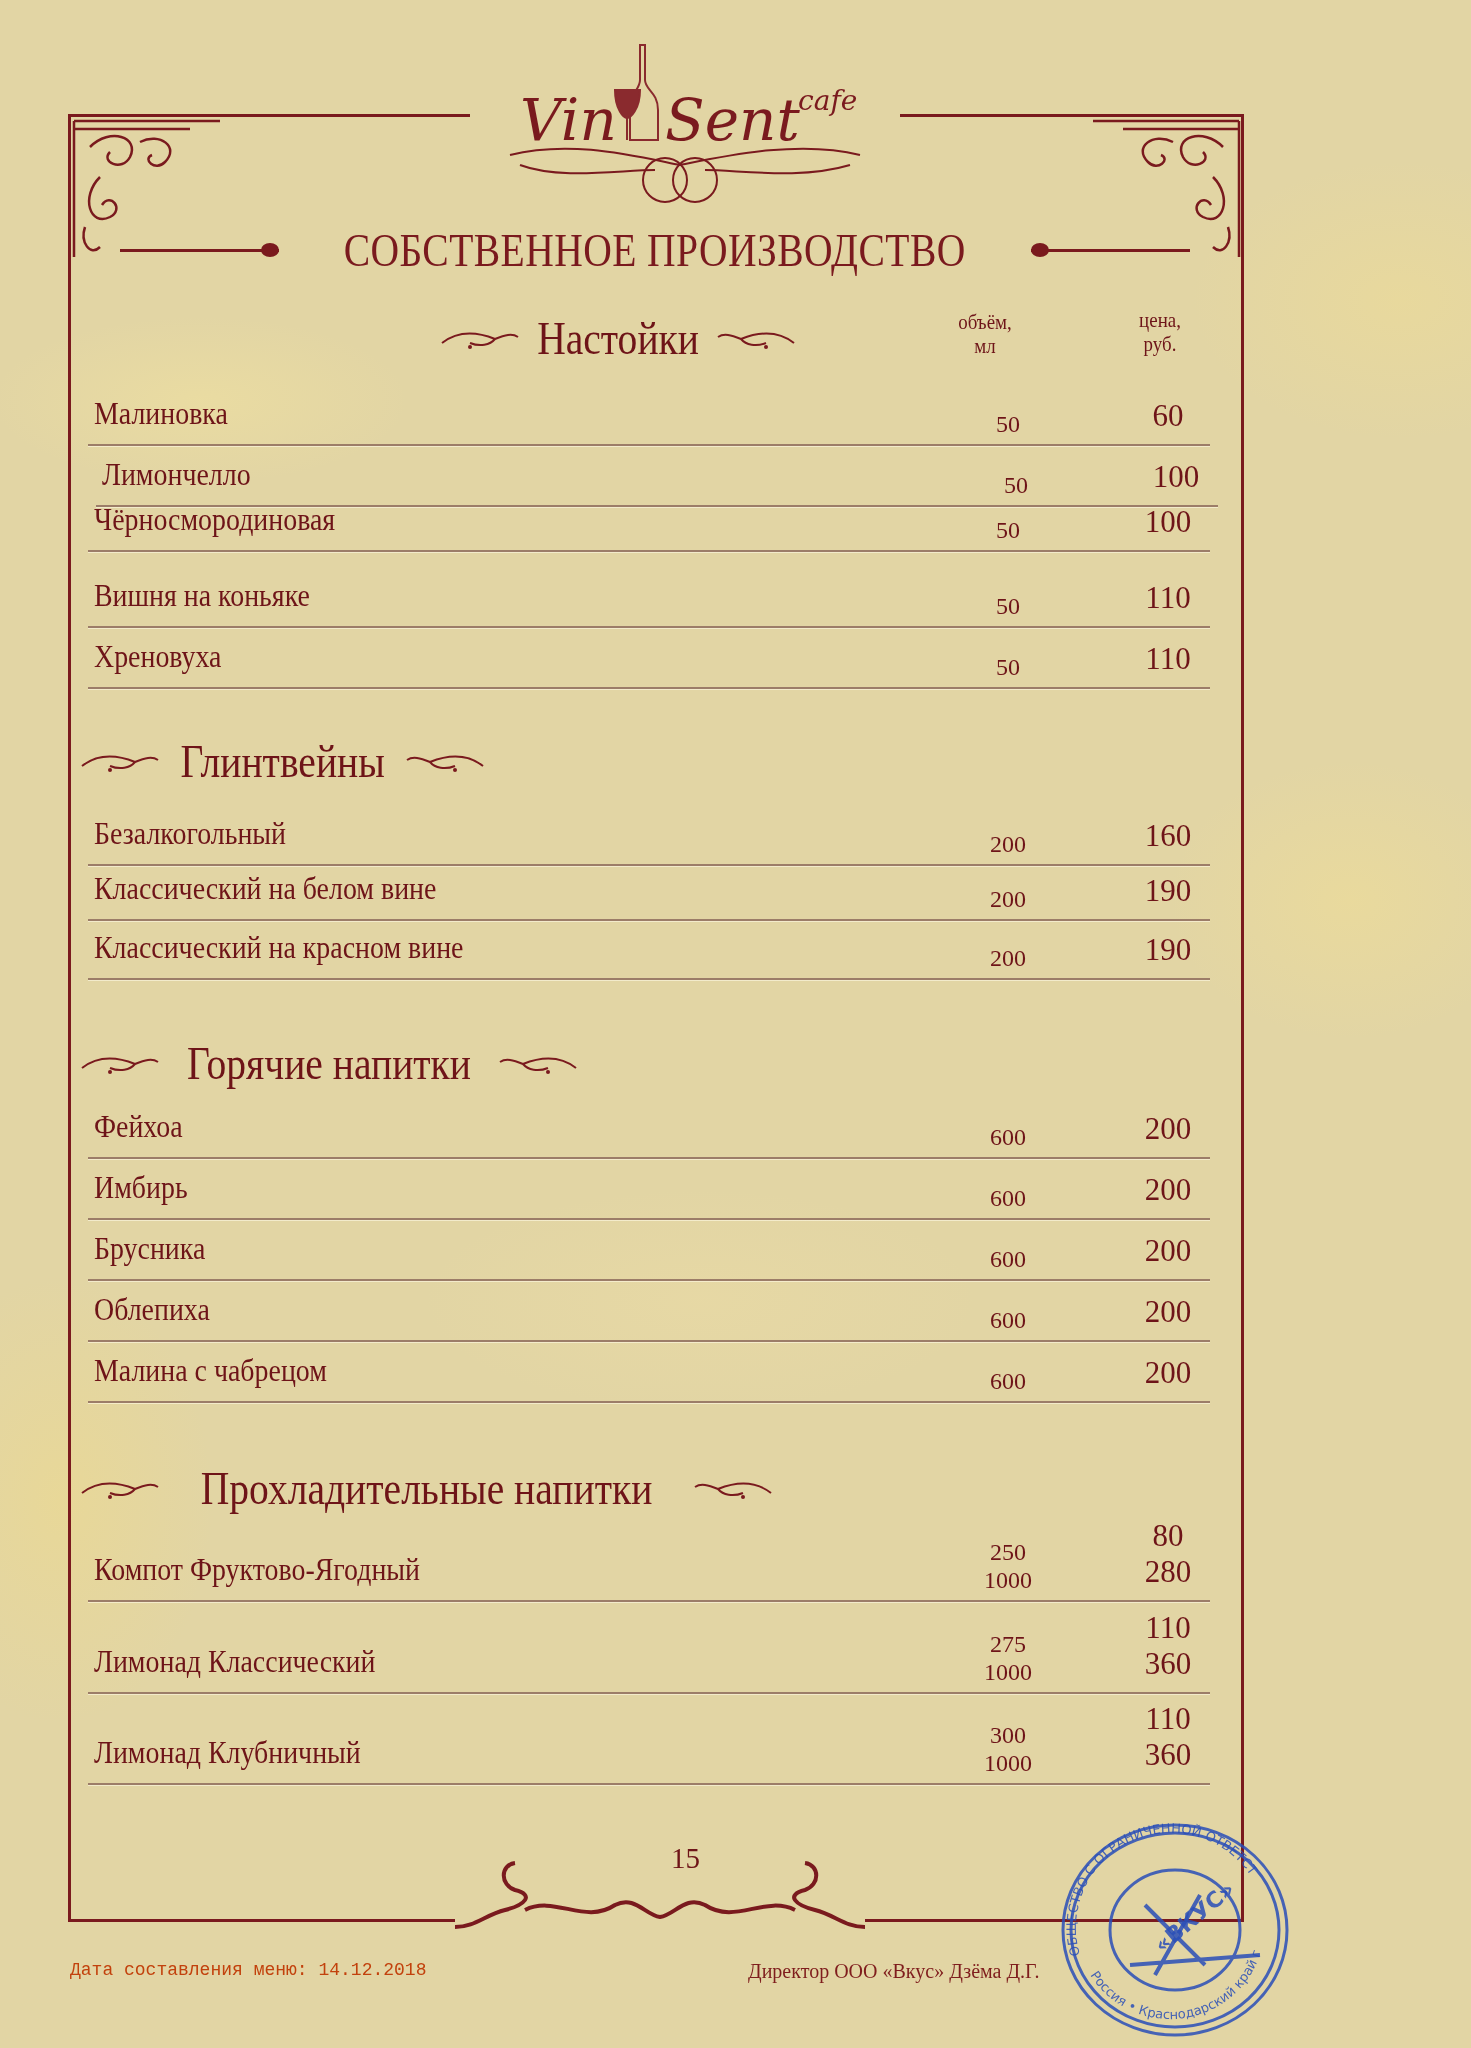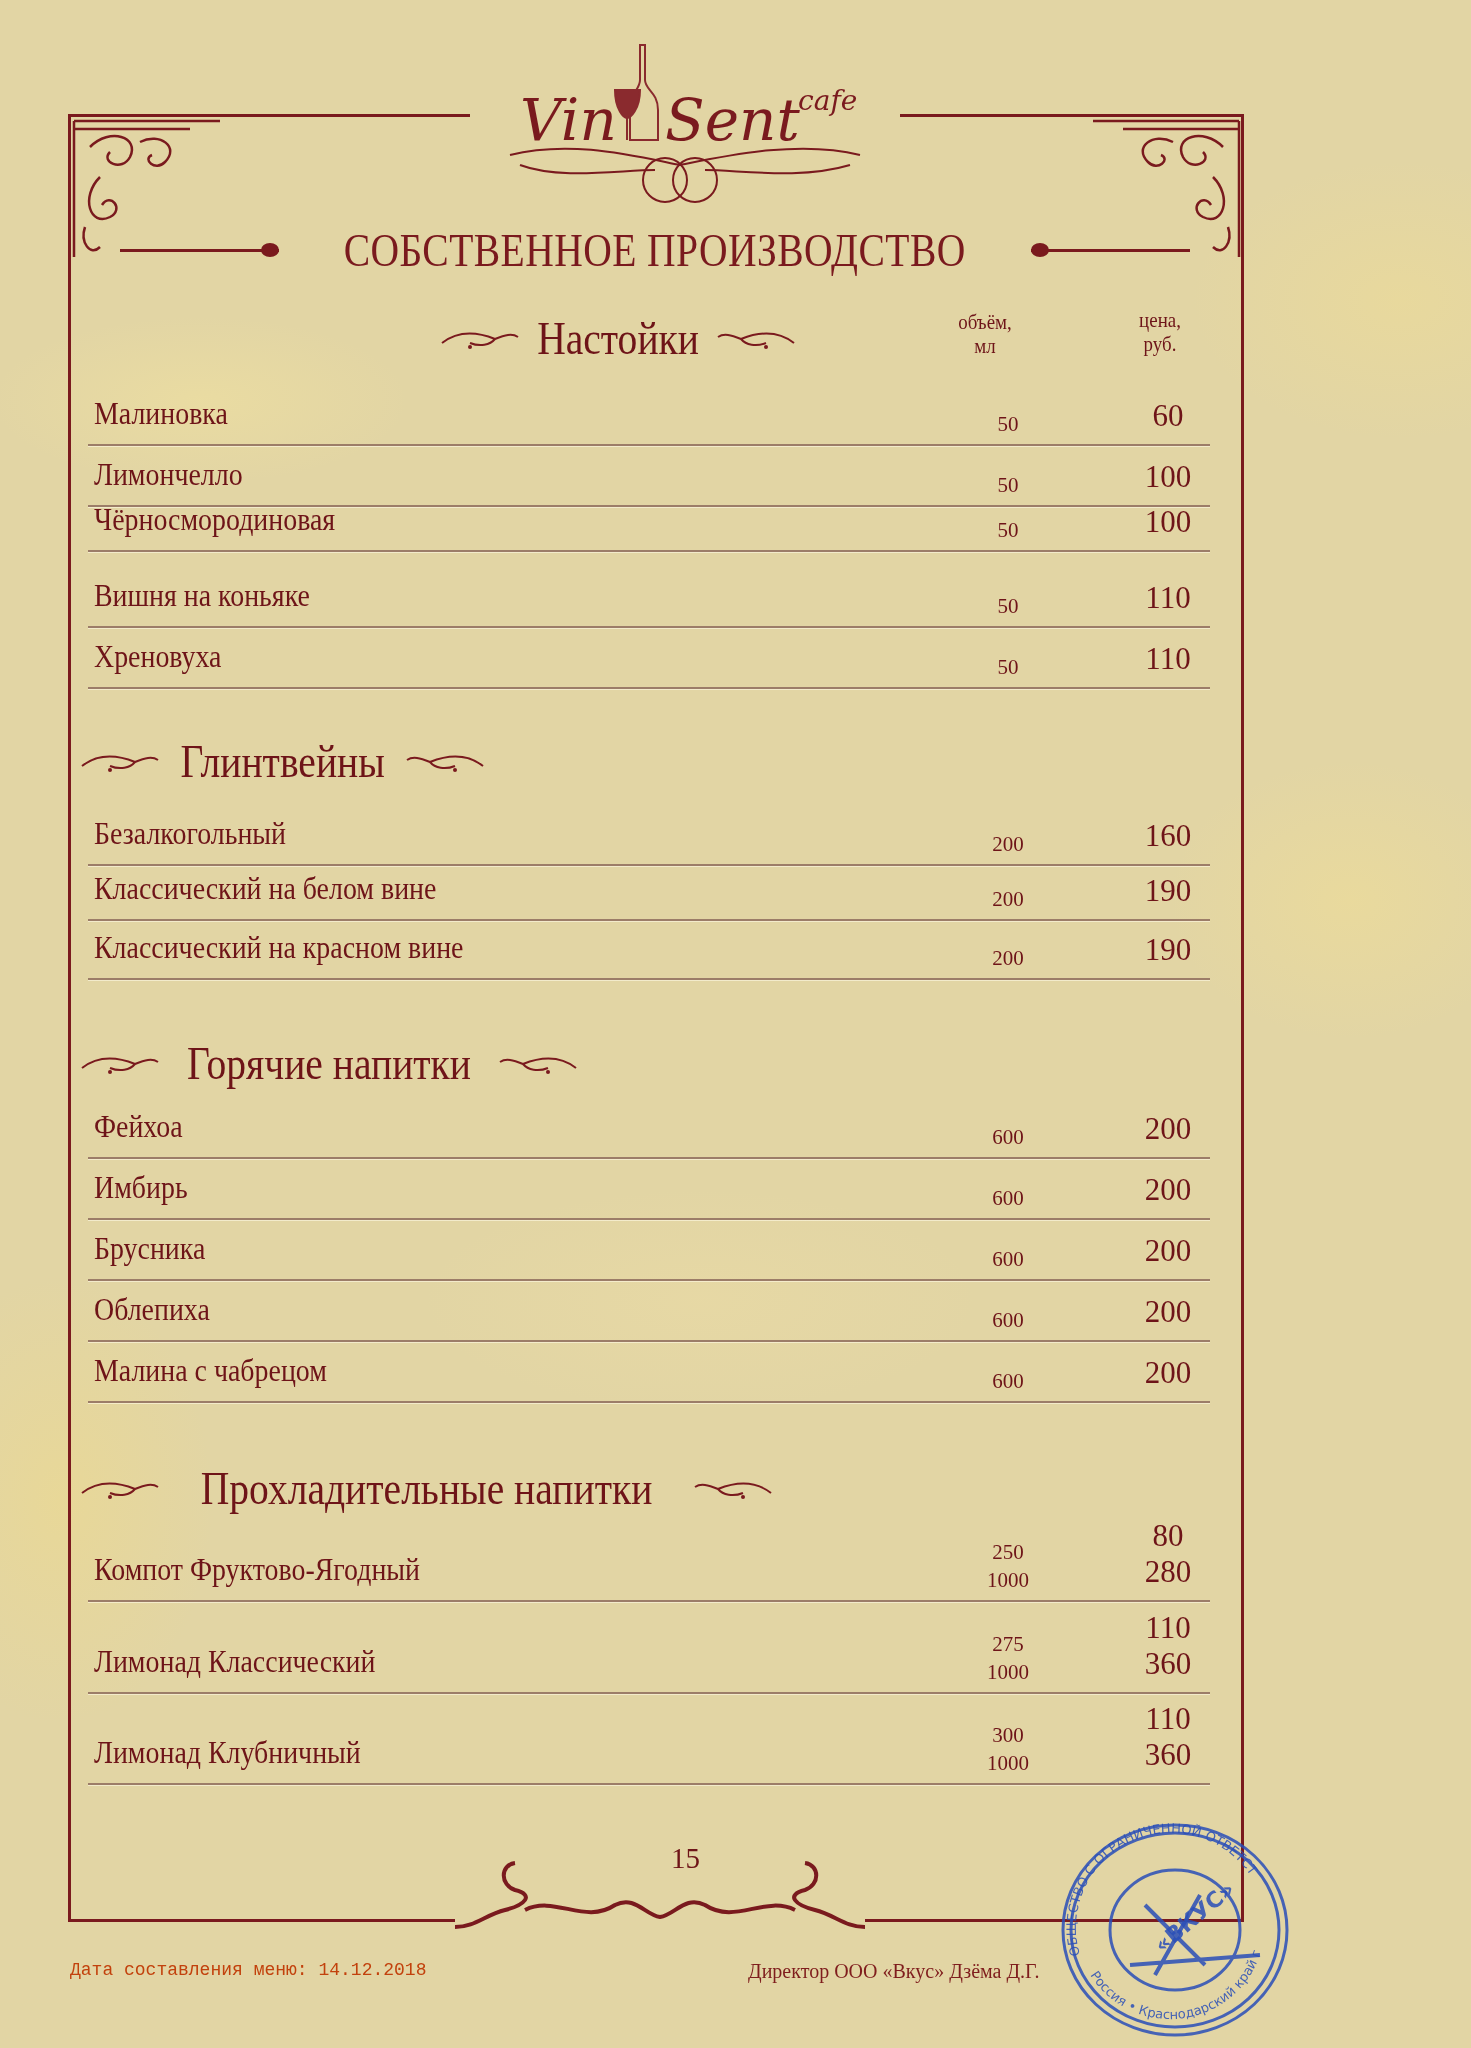--- a/index.html
+++ b/index.html
@@ -23,21 +23,21 @@
   .title-row .rule.l::after,.title-row .rule.r::before{content:"";position:absolute;top:-6px;width:18px;height:14px;border-radius:50%;background:#7a1a1e;}
   .title-row .rule.l::after{right:0;}
   .title-row .rule.r::before{left:0;}
   .title{font-family:"Liberation Serif",serif;font-size:46px;color:#7a1a1e;padding:0 14px;letter-spacing:0.5px;transform:scaleX(0.86);white-space:nowrap;}
   .section-head{position:absolute;left:80px;width:1150px;display:flex;align-items:center;}
   .section-head .h{font-family:"Liberation Serif",serif;font-size:46px;color:#6e1418;transform:scaleX(0.86);white-space:nowrap;padding:0 4px;}
   .swirl{width:80px;height:28px;}
   .col-head{position:absolute;font-family:"Liberation Serif",serif;font-size:22px;color:#6e1418;text-align:center;line-height:24px;transform:scaleX(0.86);}
   .row{position:absolute;left:88px;width:1122px;height:40px;}
   .row .name{position:absolute;left:6px;bottom:8px;font-family:"Liberation Serif",serif;font-size:31px;color:#6e1418;transform-origin:left bottom;transform:scaleX(0.9);white-space:nowrap;}
-  .row .vol{position:absolute;left:870px;width:100px;text-align:center;bottom:2px;font-family:"Liberation Serif",serif;font-size:21px;color:#6e1418;line-height:28px;}
+  .row .vol{position:absolute;left:870px;width:100px;text-align:center;bottom:2px;font-family:"Liberation Serif",serif;font-size:24px;color:#6e1418;line-height:28px;}
   .row .price{position:absolute;left:1040px;width:80px;text-align:center;bottom:6px;font-family:"Liberation Serif",serif;font-size:31px;color:#6e1418;line-height:36px;}
   .row .line{position:absolute;left:0;right:0;bottom:-6px;height:2px;background:#9c7d68;box-shadow:0 1px 0 rgba(255,250,230,0.6);}
   .pageno{position:absolute;left:620px;top:1842px;width:80px;text-align:right;font-family:Liberation Serif, serif;font-size:29px;color:#6e1418;}
   .footer-left{position:absolute;left:70px;top:1960px;font-family:Liberation Mono, monospace;font-size:18px;color:#c2410c;white-space:nowrap;}
   .footer-right{position:absolute;left:748px;top:1960px;font-family:"Liberation Serif",serif;font-size:20px;color:#7f1d1d;white-space:nowrap;}
   .stamp{position:absolute;left:1050px;top:1815px;width:250px;height:225px;}
 </style>
 </head>
 <body>
 
@@ -109,21 +109,21 @@
       <circle cx="50" cy="22" r="2" fill="#7a1a1e"></circle>
     </svg>
 </div>
 
 <div class="row" style="top:400px;">
   <div class="name">Малиновка</div>
   <div class="vol">50</div>
   <div class="price">60</div>
   <div class="line"></div>
 </div>
-<div class="row" style="top:461px;">
+<div class="row" style="top:461px;margin-left:8px;">
   <div class="name">Лимончелло</div>
   <div class="vol">50</div>
   <div class="price">100</div>
   <div class="line"></div>
 </div>
 <div class="row" style="top:506px;">
   <div class="name">Чёрносмородиновая</div>
   <div class="vol">50</div>
   <div class="price">100</div>
   <div class="line"></div>

